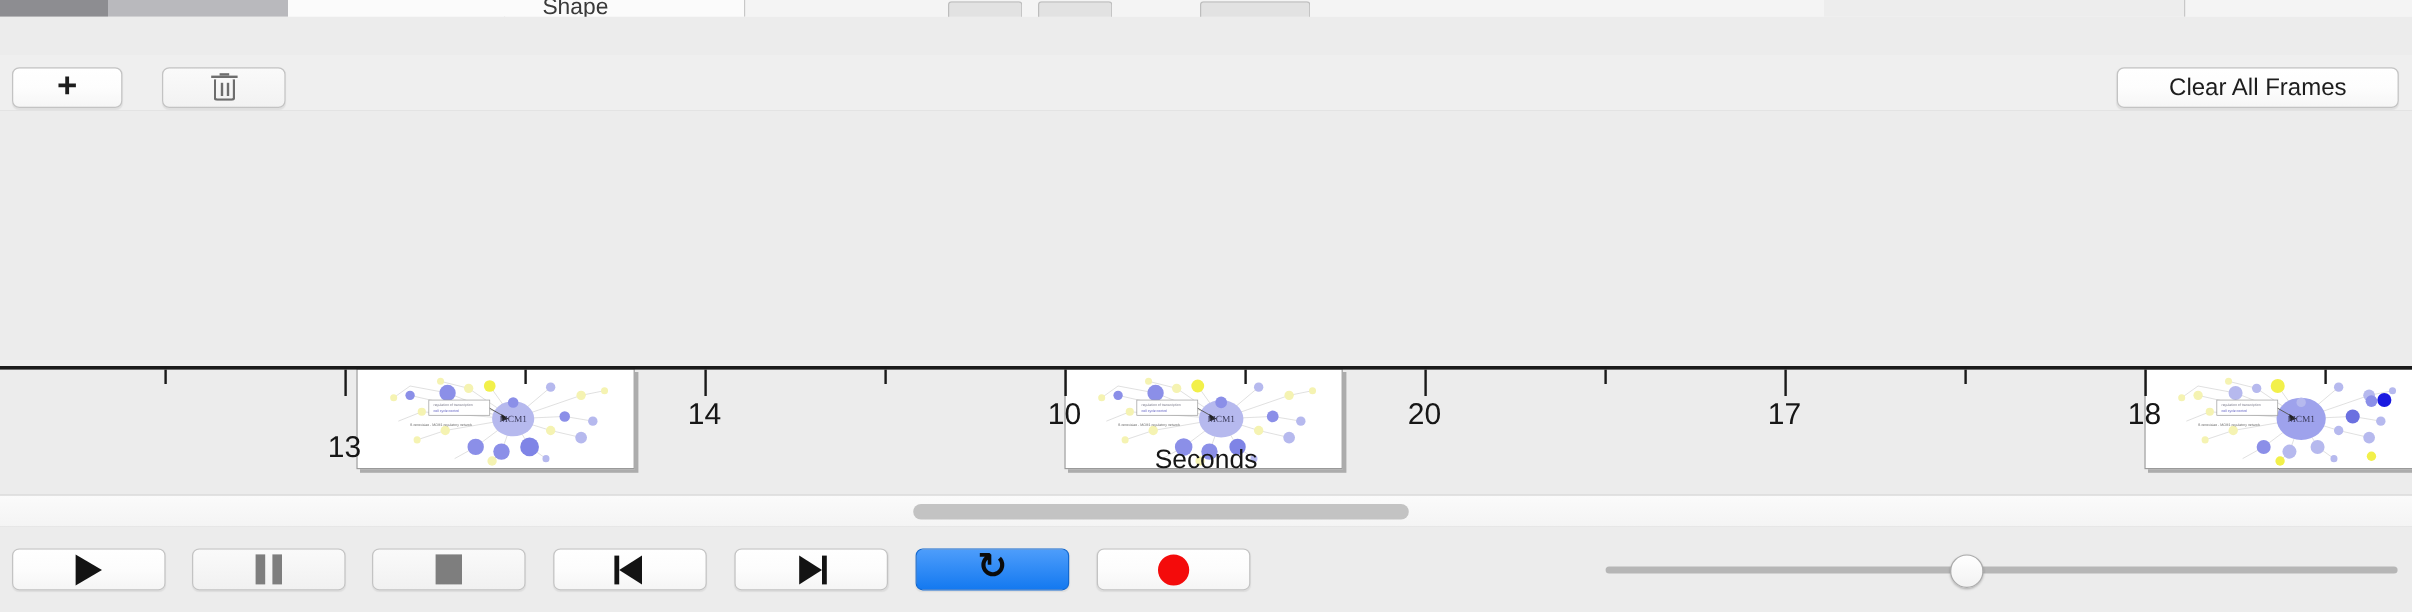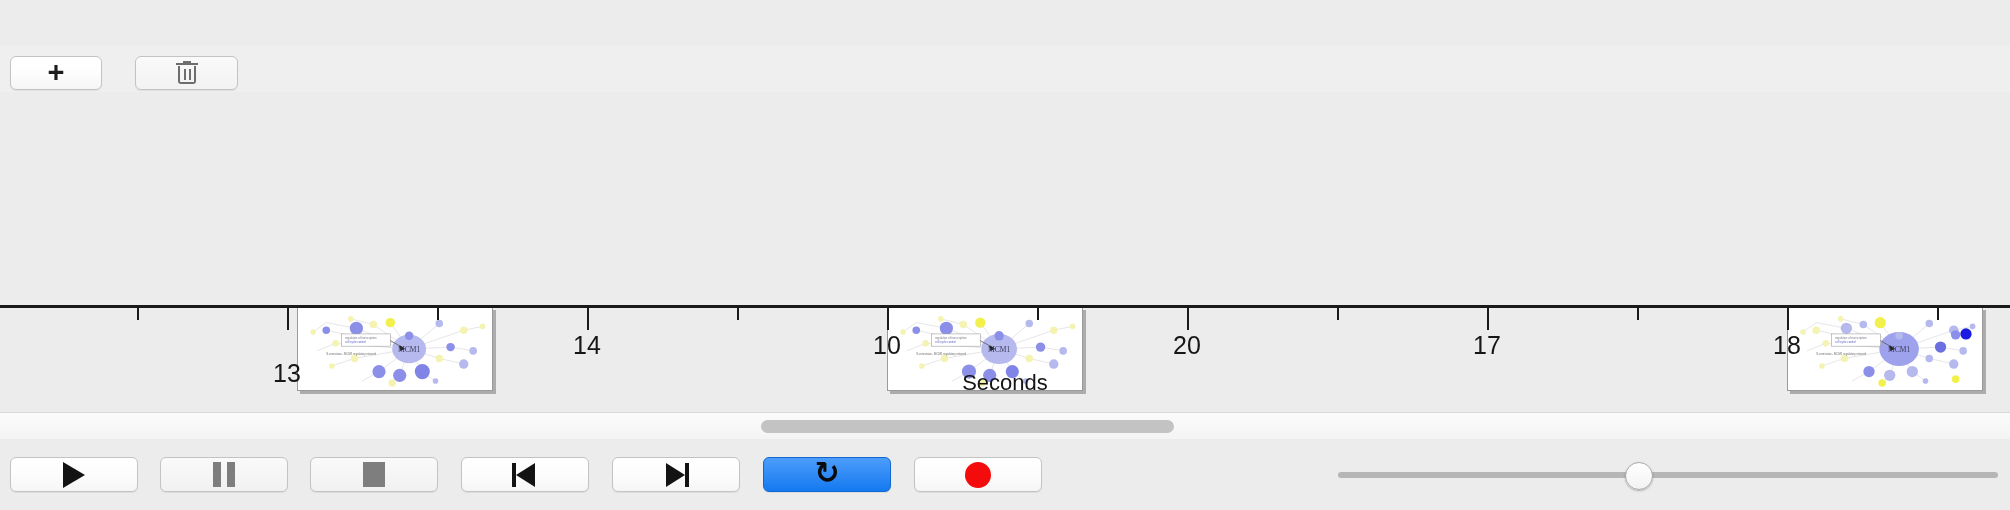--- a/index.html
+++ b/index.html
@@ -73,21 +73,21 @@
     position:absolute;top:239px;font-size:25px;color:#161616;
     transform:translateX(-50%);white-space:nowrap;
   }
   .axis-title{
     position:absolute;top:278px;width:2010px;text-align:center;
     font-size:22px;color:#161616;
   }
 
   
   .frame{
-    position:absolute;width:196px;height:84px;box-sizing:border-box;
+    position:absolute;width:232px;height:84px;box-sizing:border-box;
     background:#ffffff;border:1px solid #9a9a9a;
     box-shadow:3px 3px 0 rgba(120,120,120,.55);
     overflow:hidden;
   }
   .frame svg{display:block;width:100%;height:100%;}
 
   
   .hscroll{
     position:absolute;left:0;top:412px;width:2010px;height:26px;
     background:linear-gradient(to bottom,#fbfbfb,#f4f4f4);
@@ -140,38 +140,52 @@
     position:absolute;left:1625px;top:23px;width:26px;height:26px;border-radius:50%;
     background:linear-gradient(to bottom,#ffffff,#f2f2f2);
     border:1px solid #ababab;box-shadow:0 1px 2px rgba(0,0,0,.25);
   }
 </style>
 </head>
 <body>
 
 <div id="app">
 
+  <div class="bg-strip">
+    <div class="bg-dark"></div>
+    <div class="bg-dark2"></div>
+    <div class="seg" style="left:240px;width:180px;"></div>
+    <div class="seg" style="left:420px;width:200px;"></div>
+    <div class="bg-tab" style="left:790px;width:60px;"></div>
+    <div class="bg-tab" style="left:865px;width:60px;"></div>
+    <div class="bg-tab" style="left:1000px;width:90px;"></div>
+    <div class="bg-label" style="left:452px;">Shape</div>
+    <div class="seg" style="left:1520px;width:300px;background:#ededed;"></div>
+  </div>
 
 
   <div class="toolbar"></div>
 
   <div class="btn" id="add-frame-button">
     <span class="plus-icon">+</span>
   </div>
 
   <div class="btn flat" id="delete-frame-button">
     <span class="trash-icon">
       <i class="hdl"></i>
         <i class="lid"></i>
         <i class="can"></i>
         <i class="r1"></i>
         <i class="r2"></i>
     </span>
   </div>
 
+  <div class="btn" id="clear-all-frames-button">
+    <span>Clear All Frames</span>
+  </div>
 
   <div class="timeline">
 
     <div class="frame" style="left:297px;top:215px;">
       <svg viewBox="0 0 206 84" xmlns="http://www.w3.org/2000/svg">
         <g stroke="#c9c9c9" stroke-width="0.5" fill="none">
           <path d="M118 42 L62 20 M118 42 L80 16 M118 42 L98 14 M118 42 L150 15 M118 42 L176 22 M118 42 L162 40 M118 42 L150 52 M118 42 L132 66 M118 42 L108 70 M118 42 L86 66 M118 42 L60 52 M118 42 L40 36 M118 42 L30 22 M62 20 L30 14 M30 14 L16 24 M80 16 L56 10 M176 22 L196 18 M162 40 L186 44 M150 52 L176 58 M108 70 L100 78 M40 36 L20 44 M60 52 L36 60 M86 66 L68 76 M132 66 L146 76"></path>
         </g>
         <g>
           <ellipse cx="118" cy="42" rx="18" ry="15" fill="#b6b9ee"></ellipse>

